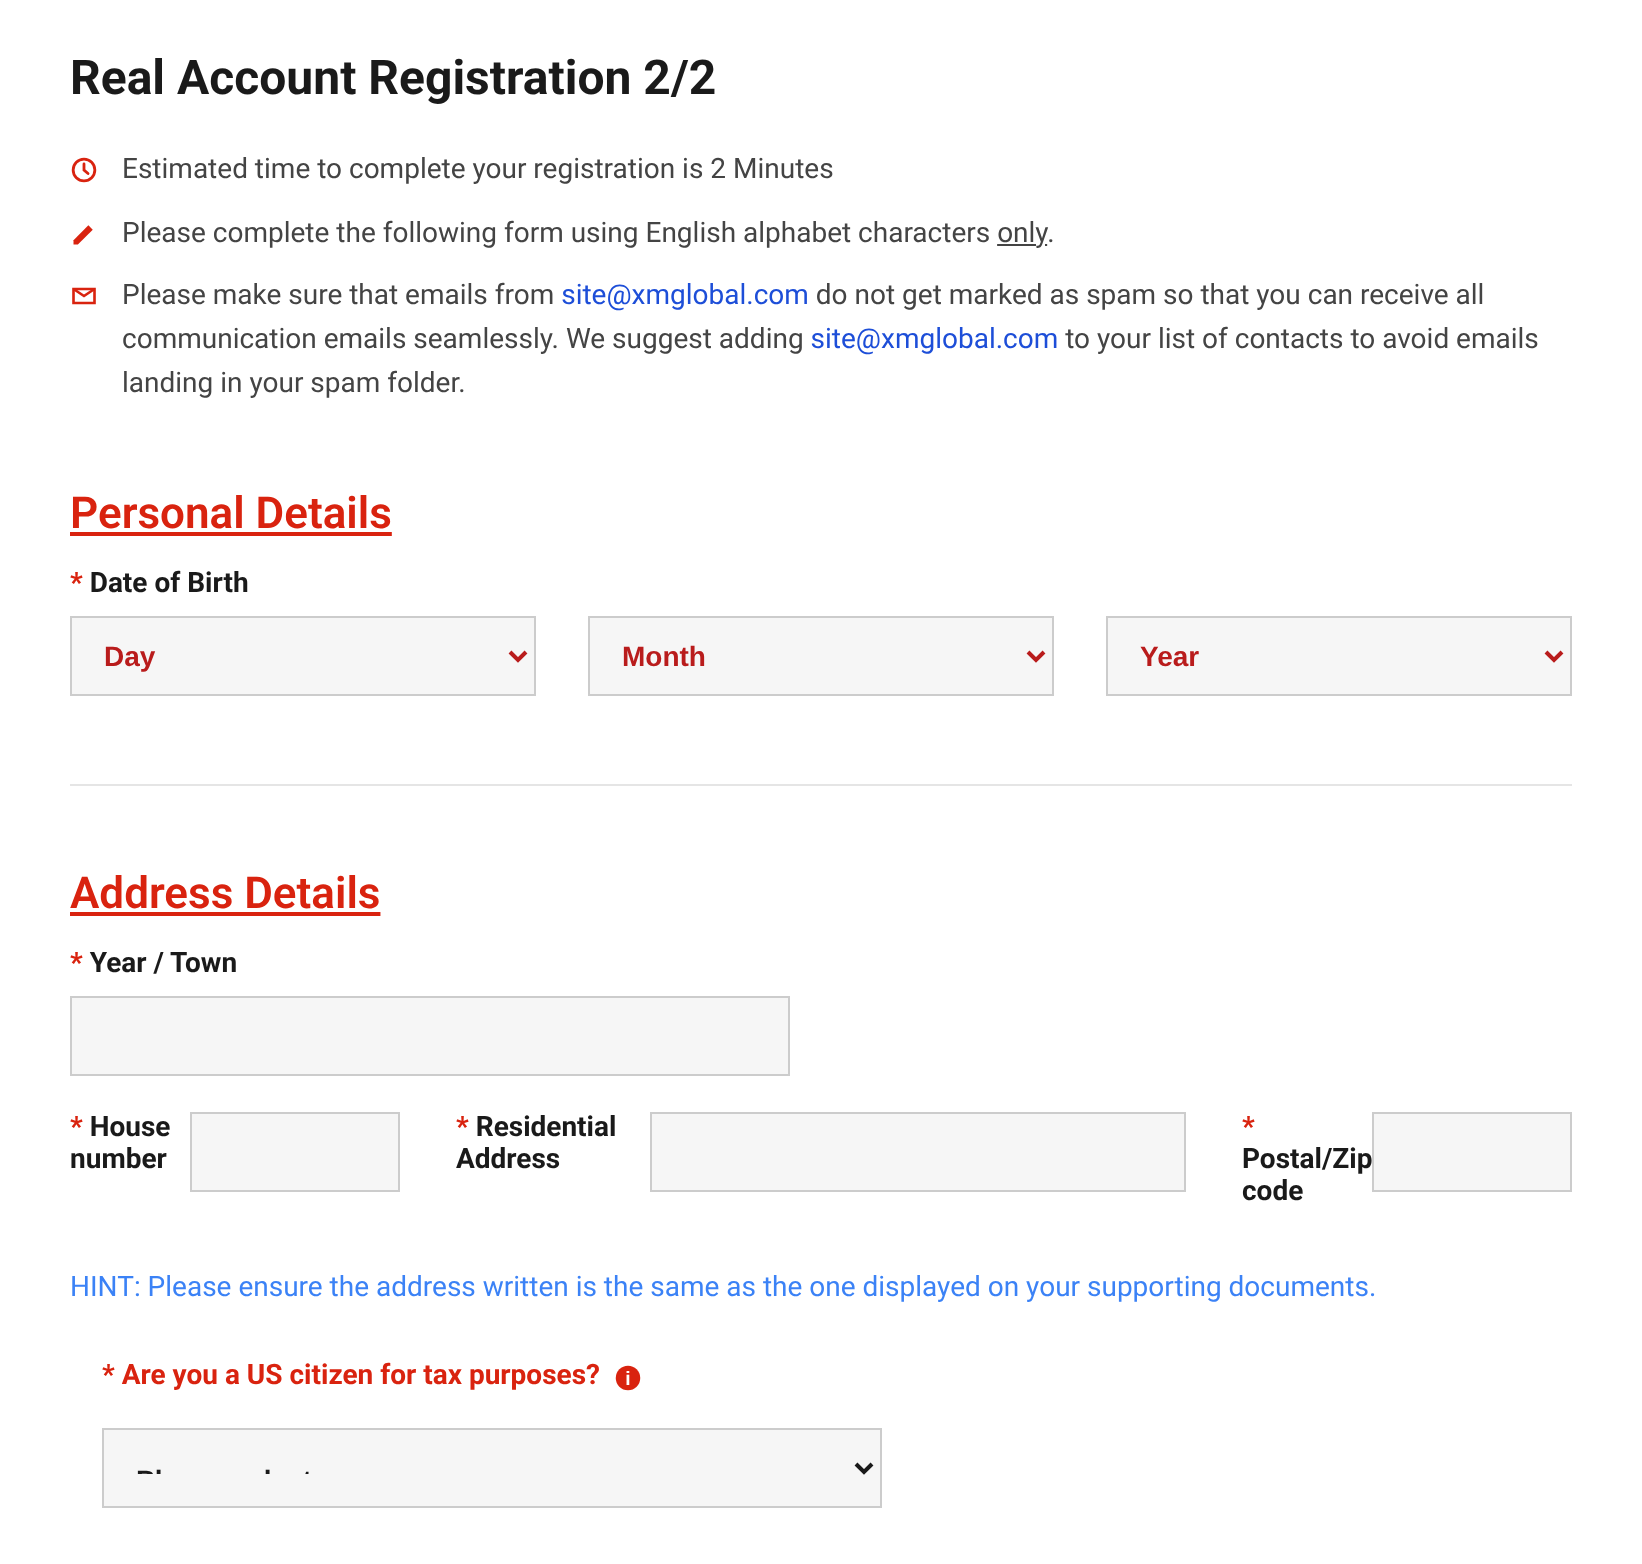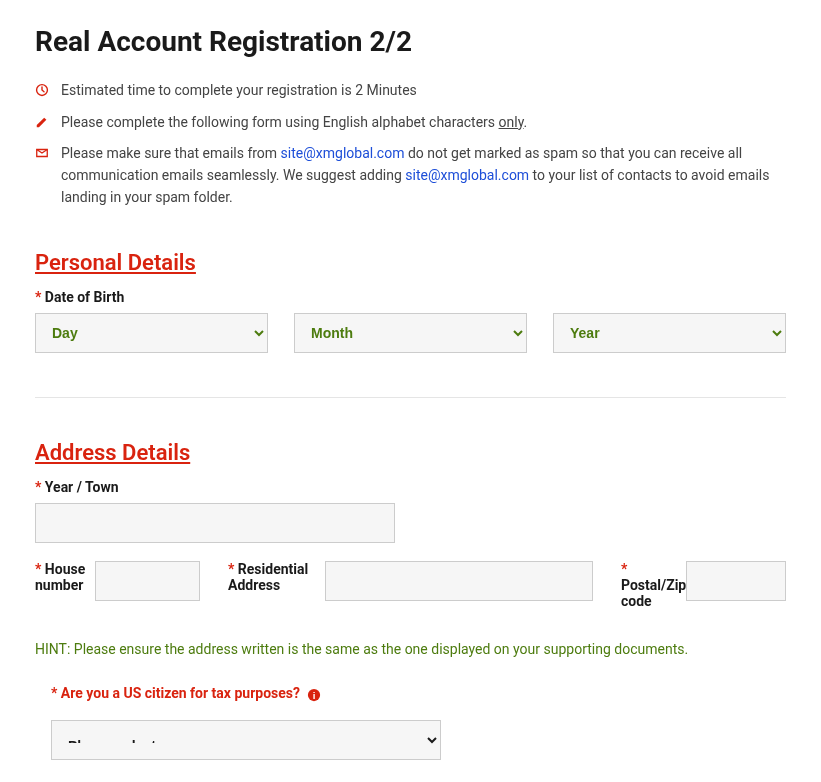--- a/index.html
+++ b/index.html
@@ -4,21 +4,21 @@
 <style>
 * { box-sizing: border-box; margin: 0; padding: 0; }
 body {
   font-family: -apple-system, BlinkMacSystemFont, "Segoe UI", Roboto, Arial, sans-serif;
   background: #fff;
   color: #333;
   width: 821px;
   padding: 25px 35px;
 }
 h1 {
-  font-size: 28px;
+  font-size: 24px;
   font-weight: 700;
   color: #1a1a1a;
   margin-bottom: 22px;
 }
 .info-row {
   display: flex;
   align-items: flex-start;
   gap: 12px;
   margin-bottom: 10px;
   font-size: 14px;
@@ -56,21 +56,21 @@
   gap: 26px;
 }
 .dob-row select {
   flex: 1;
   height: 40px;
   border: 1px solid #ccc;
   background: #f6f6f6;
   padding: 0 12px;
   font-size: 14px;
   font-weight: 700;
-  color: #4d7c0f;
+  color: #b91c1c;
   appearance: auto;
 }
 .divider {
   border: none;
   border-top: 1px solid #e5e5e5;
   margin-top: 44px;
 }
 .addr-row1 { max-width: 360px; margin-bottom: 18px; }
 .addr-row2 { display: flex; gap: 28px; }
 .addr-col { display: flex; }
@@ -80,21 +80,21 @@
 input[type=text] {
   height: 40px;
   border: 1px solid #ccc;
   background: #f6f6f6;
   padding: 0 10px;
   font-size: 14px;
   width: 100%;
 }
 .hint {
   font-size: 14px;
-  color: #4d7c0f;
+  color: #3b82f6;
   margin-top: 24px;
 }
 .us-citizen-wrap { margin-top: 28px; margin-left: 16px; }
 .us-citizen-wrap select {
   width: 390px;
   height: 40px;
   border: 1px solid #ccc;
   background: #f6f6f6;
   padding: 16px 12px;
   font-size: 14px;

